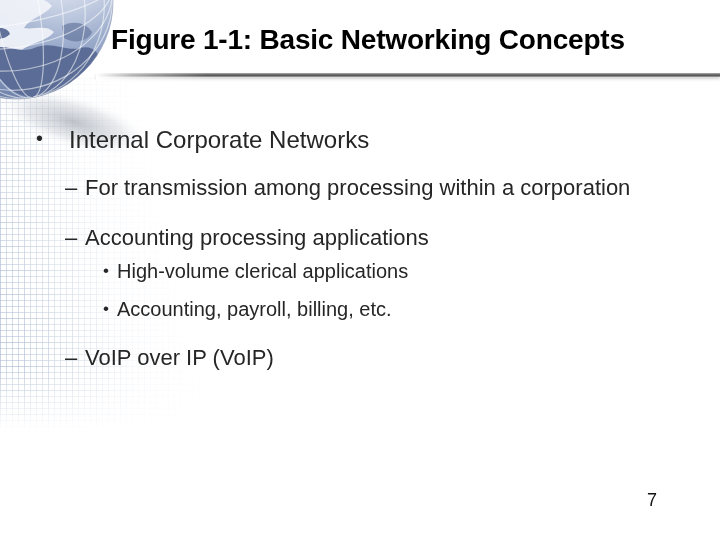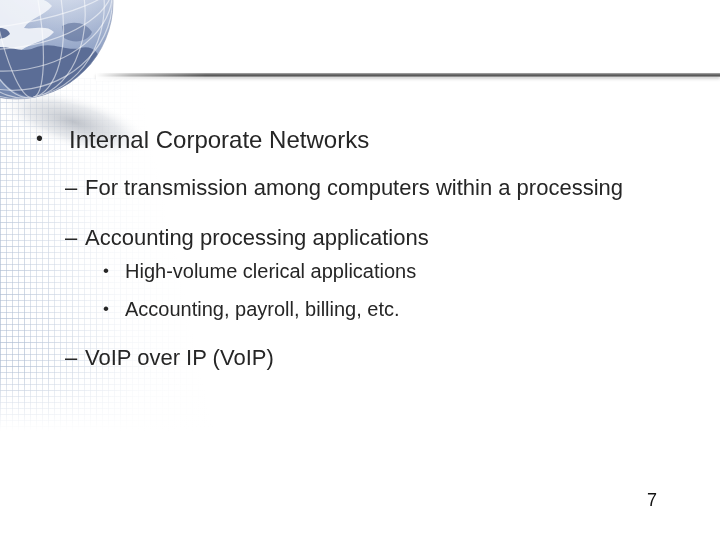--- a/index.html
+++ b/index.html
@@ -52,21 +52,21 @@
 
   .l1{left:36px;font-size:24px;}
   .l1 .glyph{font-size:0.82em;top:1px;}
   .l1 .text{margin-left:33px;}
 
   .l2{left:65px;font-size:22px;}
   .l2 .text{margin-left:20px;}
 
   .l3{left:103px;font-size:20px;}
   .l3 .glyph{font-size:0.85em;top:1px;}
-  .l3 .text{margin-left:22px;}
+  .l3 .text{margin-left:14px;}
 
   .pos-b0{top:126px;}
   .pos-b1{top:175px;}
   .pos-b2{top:225px;}
   .pos-b3{top:260px;}
   .pos-b4{top:298px;}
   .pos-b5{top:345px;}
 
   .page-number{
     position:absolute;left:647px;top:490px;
@@ -126,31 +126,32 @@
         <ellipse cx="16" cy="2" rx="97" ry="68"></ellipse>
         <ellipse cx="16" cy="2" rx="97" ry="88"></ellipse>
       </g>
 
       <circle cx="16" cy="2" r="97" fill="url(#gShine)"></circle>
     </g>
 
     <circle cx="16" cy="2" r="97" fill="none" stroke="#8d9ab5" stroke-opacity="0.6"></circle>
   </svg>
 
+  <h1 class="title">Figure 1-1: Basic Networking Concepts</h1>
 
   <div class="divider"></div>
 
   <div class="line l1 pos-b0">
     <span class="glyph">•</span>
     <span class="text">Internal Corporate Networks</span>
   </div>
 
   <div class="line l2 pos-b1">
     <span class="glyph">–</span>
-    <span class="text">For transmission among computers within a processing</span>
+    <span class="text">For transmission among processing within a corporation</span>
   </div>
 
   <div class="line l2 pos-b2">
     <span class="glyph">–</span>
     <span class="text">Accounting processing applications</span>
   </div>
 
   <div class="line l3 pos-b3">
     <span class="glyph">•</span>
     <span class="text">High-volume clerical applications</span>

